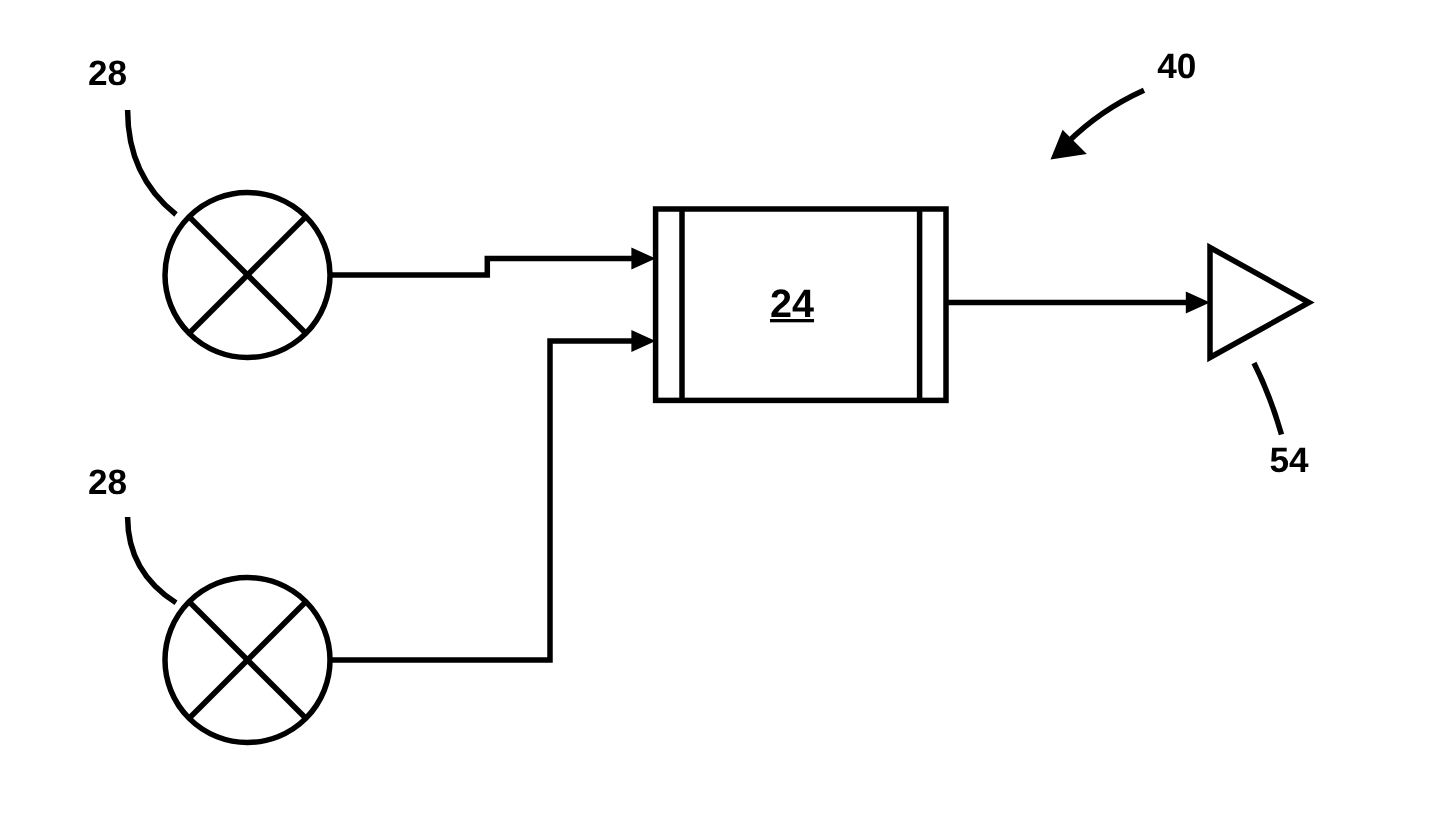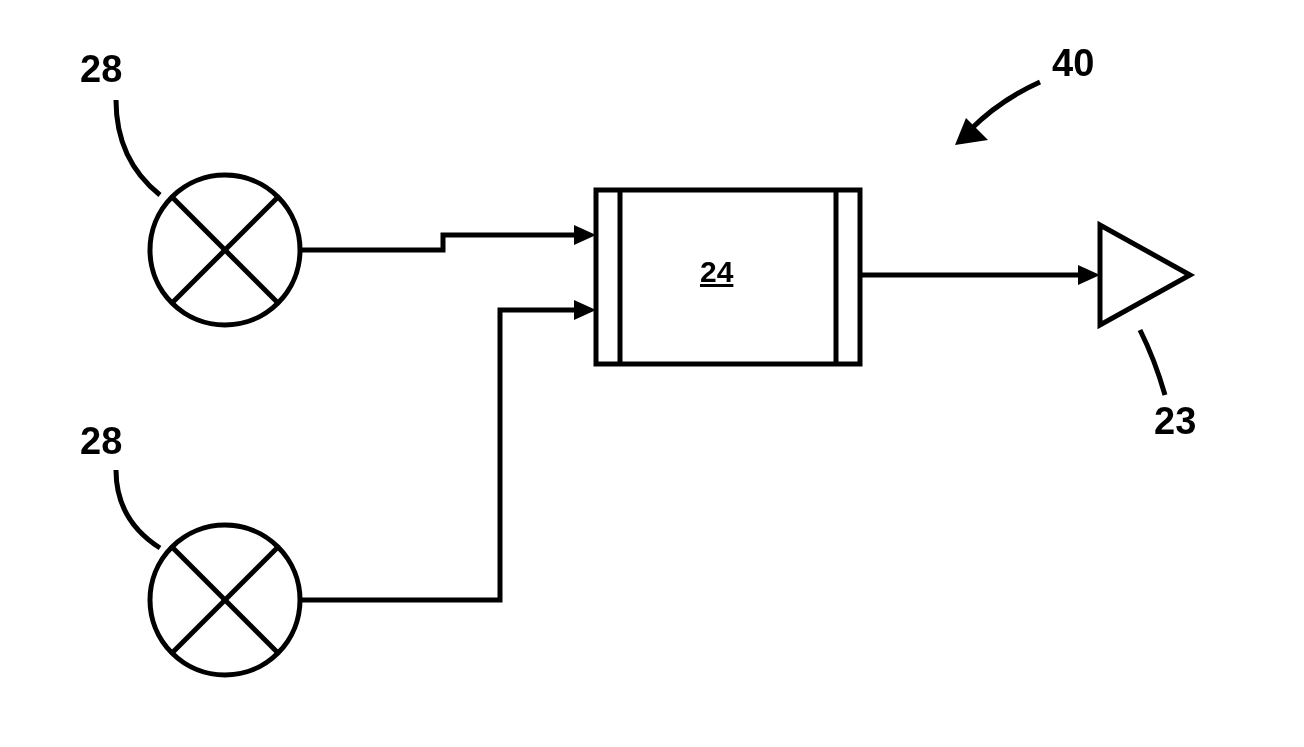--- a/index.html
+++ b/index.html
@@ -10,45 +10,45 @@
     background: #ffffff;
     font-family: Arial, Helvetica, sans-serif;
   }
   .canvas {
     position: relative;
     width: 1304px;
     height: 747px;
   }
   .label {
     position: absolute;
-    font-size: 38px;
+    font-size: 32px;
     font-weight: bold;
     color: #000;
   }
   svg { position: absolute; top: 0; left: 0; }
   .block-label {
     position: absolute;
-    font-size: 30px;
+    font-size: 36px;
     font-weight: bold;
     text-decoration: underline;
     color: #000;
   }
 </style>
 </head>
 <body>
 
 <div class="canvas">
 
   <div class="label" style="left:80px; top:48px;">28</div>
 
   <div class="label" style="left:80px; top:420px;">28</div>
 
   <div class="label" style="left:1052px; top:42px;">40</div>
 
-  <div class="label" style="left:1154px; top:400px;">23</div>
+  <div class="label" style="left:1154px; top:400px;">54</div>
 
   <div class="block-label" style="left:700px; top:255px;">24</div>
 
   <svg width="1304" height="747">
 
     <g stroke="#000" stroke-width="5" fill="none" stroke-linecap="butt" stroke-linejoin="miter">
 
       <g>
         <circle cx="225" cy="250" r="75"></circle>
         <line x1="172" y1="197" x2="278" y2="303"></line>

